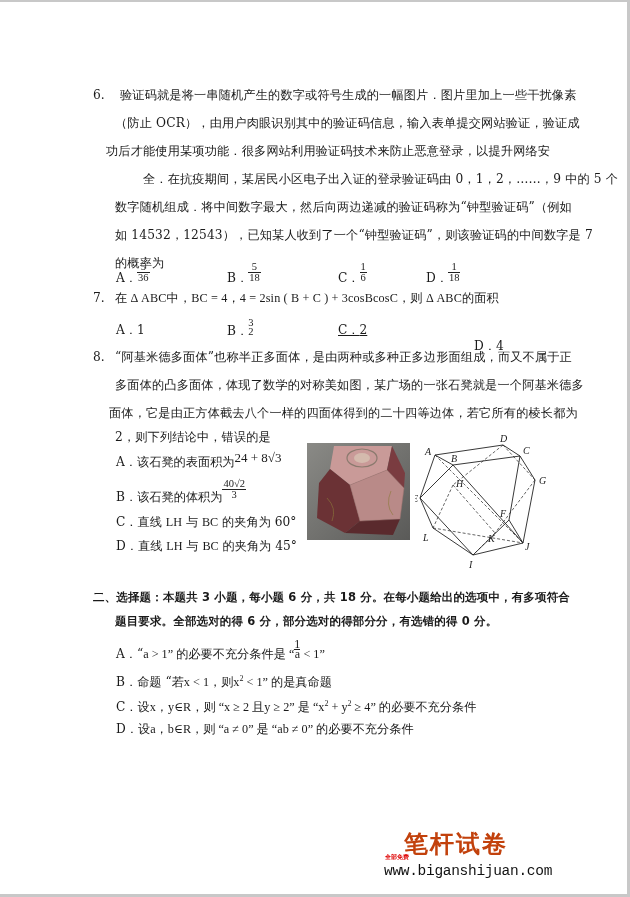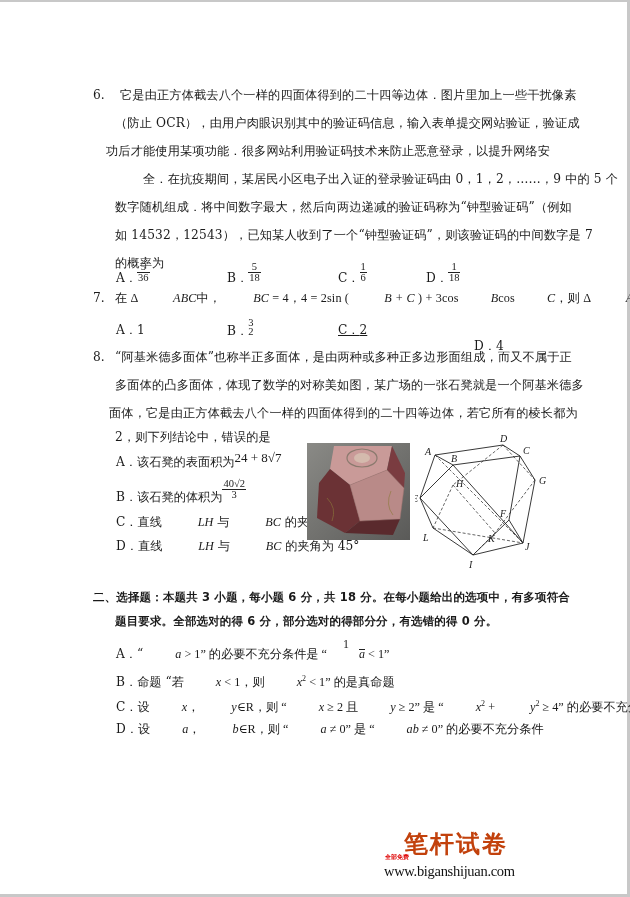--- a/index.html
+++ b/index.html
@@ -8,52 +8,52 @@
     background:#ffffff;
     font-family:"DejaVu Serif","Liberation Serif",serif;
     color:#1a1a1a;
   }
   .frame-top { position:absolute; left:0; top:0; width:630px; height:2px; background:#c8c8c8; }
   .frame-right { position:absolute; right:0; top:0; width:3px; height:897px; background:#c8c8c8; }
   .frame-bottom { position:absolute; left:0; bottom:0; width:630px; height:3px; background:#c8c8c8; }
 
   .line { position:absolute; font-size:12.2px; white-space:nowrap; line-height:16px; letter-spacing:0.15px; }
   .qnum { position:absolute; font-size:12.2px; line-height:16px; }
-  .it { font-style:italic; font-family:"Liberation Serif","DejaVu Serif",serif;margin-left:32px; }
+  .it { font-family:"Liberation Serif","DejaVu Serif",serif; }
   .rm { font-family:"Liberation Serif","DejaVu Serif",serif; }
   .bold { font-weight:bold; font-family:"DejaVu Sans","Liberation Sans",sans-serif; font-size:11.5px; }
 
   .opt { position:absolute; font-size:12.2px; line-height:16px; white-space:nowrap; }
   .frac { display:inline-block; vertical-align:middle; text-align:center; font-family:"Liberation Serif",serif; font-size:10.5px; line-height:10px; position:relative; top:-6px; }
   .frac .num { display:block; border-bottom:1px solid #222; padding:0 1px; }
   .frac .den { display:block; padding:0 1px; }
   .frac-plain { display:inline-block; vertical-align:middle; text-align:center; font-family:"Liberation Serif",serif; font-size:10.5px; line-height:9px; position:relative; top:-4px;}
   .frac-plain .num { display:block; }
   .frac-plain .den { display:block; }
 
   .photo {
     position:absolute; left:307px; top:443px; width:103px; height:97px;
     background:#6e6e6a; overflow:hidden;
   }
   .diagram { position:absolute; left:415px; top:433px; width:150px; height:140px; }
 
   .logo-cn { position:absolute; left:404px; top:828px; font-family:"DejaVu Sans","Liberation Sans",sans-serif; font-size:24px; font-weight:bold; color:#c2410c; letter-spacing:2px; line-height:32px; }
   .logo-free { position:absolute; left:385px; top:853px; font-family:"DejaVu Sans",sans-serif; font-size:6px; color:#e01010; font-weight:bold; }
-  .logo-url { position:absolute; left:384px; top:862px; font-family:Liberation Serif, serif; font-size:14.5px; color:#111; line-height:18px; letter-spacing:-0.3px;}
+  .logo-url { position:absolute; left:384px; top:862px; font-family:Liberation Mono, monospace; font-size:14.5px; color:#111; line-height:18px; letter-spacing:-0.3px;}
 </style>
 </head>
 <body>
 
 <div class="frame-top"></div>
 <div class="frame-right"></div>
 <div class="frame-bottom"></div>
 
 <div>
   <span class="qnum" style="left:93px;top:87px;">6.</span>
-  <div class="line" style="left:120px;top:87px;">它是由正方体截去八个一样的四面体得到的二十四等边体．图片里加上一些干扰像素</div>
+  <div class="line" style="left:120px;top:87px;">验证码就是将一串随机产生的数字或符号生成的一幅图片．图片里加上一些干扰像素</div>
   <div class="line" style="left:115px;top:115px;">（防止 OCR），由用户肉眼识别其中的验证码信息，输入表单提交网站验证，验证成</div>
   <div class="line" style="left:106px;top:143px;">功后才能使用某项功能．很多网站利用验证码技术来防止恶意登录，以提升网络安</div>
   <div class="line" style="left:115px;top:171px;margin-left:28px;">全．在抗疫期间，某居民小区电子出入证的登录验证码由 0，1，2，……，9 中的 5 个</div>
   <div class="line" style="left:115px;top:199px;">数字随机组成．将中间数字最大，然后向两边递减的验证码称为“钟型验证码”（例如</div>
   <div class="line" style="left:115px;top:227px;">如 14532，12543），已知某人收到了一个“钟型验证码”，则该验证码的中间数字是 7</div>
   <div class="line" style="left:115px;top:255px;">的概率为</div>
 
   <div class="opt" style="left:116px;top:268px;">
     <span>A．</span><span class="frac"><span class="num">5</span><span class="den">36</span></span>
   </div>
@@ -87,21 +87,21 @@
 </div>
 
 <div>
   <span class="qnum" style="left:93px;top:349px;">8.</span>
   <div class="line" style="left:115px;top:349px;">“阿基米德多面体”也称半正多面体，是由两种或多种正多边形面组成，而又不属于正</div>
   <div class="line" style="left:115px;top:377px;">多面体的凸多面体，体现了数学的对称美如图，某广场的一张石凳就是一个阿基米德多</div>
   <div class="line" style="left:109px;top:405px;">面体，它是由正方体截去八个一样的四面体得到的二十四等边体，若它所有的棱长都为</div>
   <div class="line" style="left:115px;top:429px;">2，则下列结论中，错误的是</div>
 
   <div class="opt" style="left:116px;top:454px;">
-    <span>A．</span><span>该石凳的表面积为</span><span class="rm" style="position:relative;top:-4px;font-size:13px;">24 + 8√7</span>
+    <span>A．</span><span>该石凳的表面积为</span><span class="rm" style="position:relative;top:-4px;font-size:13px;">24 + 8√3</span>
   </div>
   <div class="opt" style="left:116px;top:487px;">
     <span>B．</span><span>该石凳的体积为</span><span class="frac" style="top:-8px;"><span class="num">40√2</span><span class="den">3</span></span>
   </div>
   <div class="opt" style="left:116px;top:514px;">
     <span>C．</span><span>直线 </span><span class="it">LH</span><span> 与 </span><span class="it">BC</span><span> 的夹角为 60°</span>
   </div>
   <div class="opt" style="left:116px;top:538px;">
     <span>D．</span><span>直线 </span><span class="it">LH</span><span> 与 </span><span class="it">BC</span><span> 的夹角为 45°</span>
   </div>

